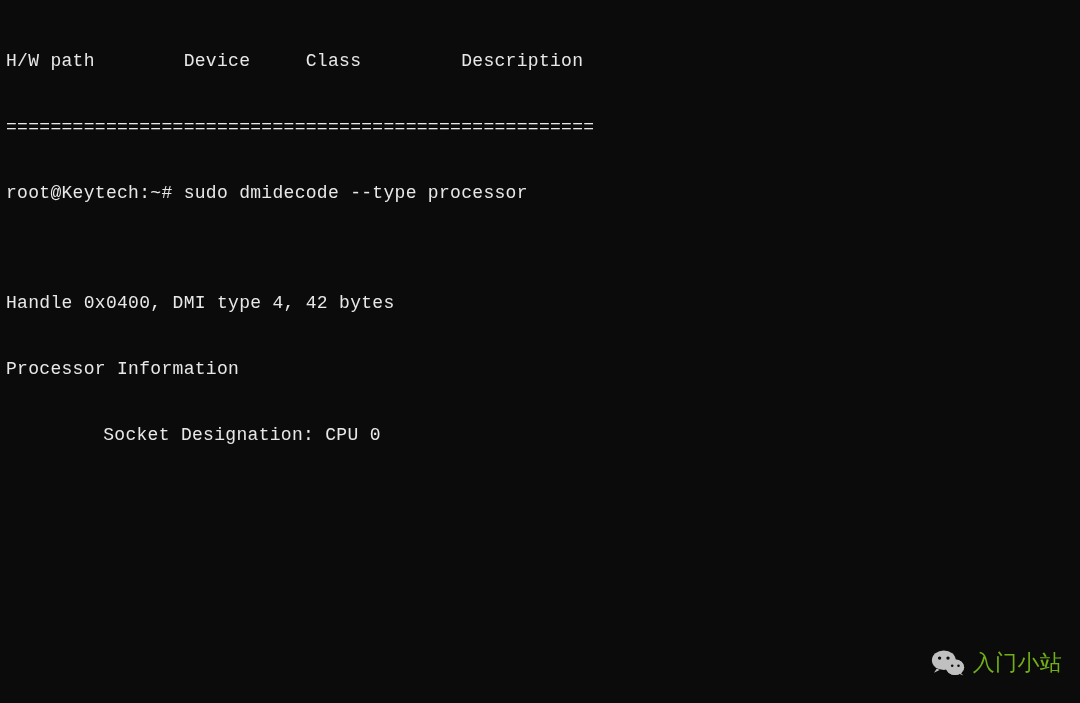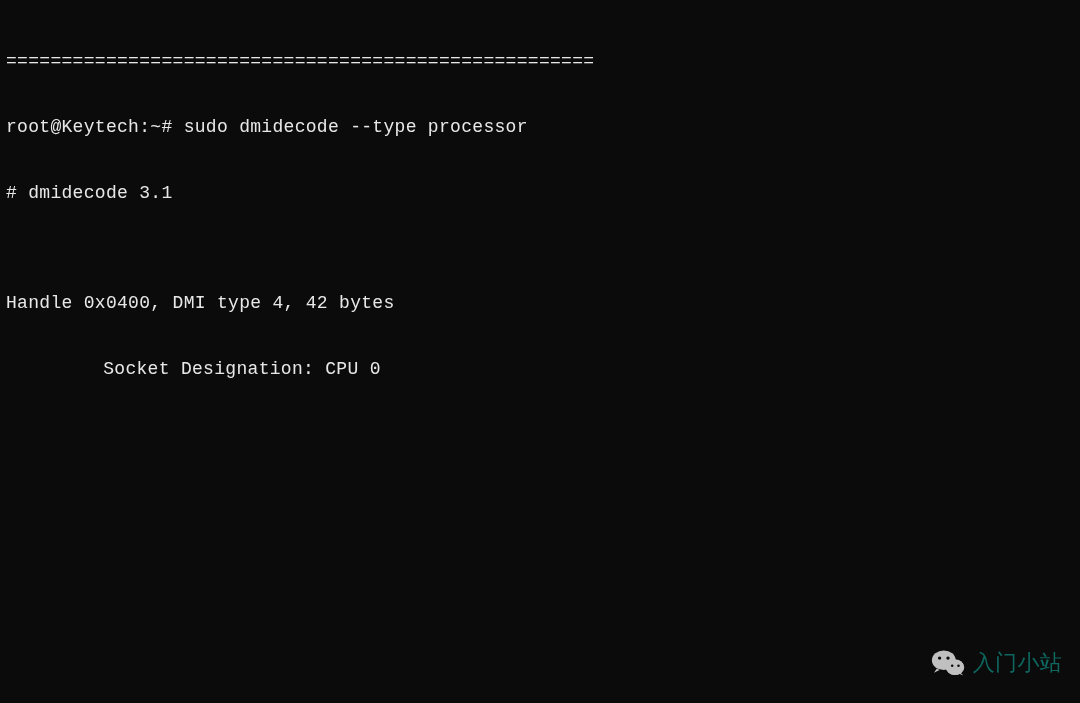--- a/index.html
+++ b/index.html
@@ -27,36 +27,37 @@
     padding-left: 9ch;
     white-space: pre;
   }
   .watermark {
     position: absolute;
     right: 18px;
     bottom: 26px;
     display: flex;
     align-items: center;
     gap: 8px;
-    color: #0f766e;
+    color: #84cc16;
     opacity: 0.85;
     font-size: 22px;
     font-family: "PingFang SC", "Microsoft YaHei", sans-serif;
   }
   .wechat-icon svg { display:block; }
 </style>
 </head>
 <body>
 
 <div class="terminal">
+  <div class="line">H/W path        Device     Class         Description</div>
   <div class="line">=====================================================</div>
   <div class="line">root@Keytech:~# sudo dmidecode --type processor</div>
-  <div class="line"># dmidecode 3.1</div>
   <div class="line"></div>
   <div class="line">Handle 0x0400, DMI type 4, 42 bytes</div>
+  <div class="line">Processor Information</div>
   <div class="indent">Socket Designation: CPU 0</div>
   
   
   
   
   
   
   
   
   

